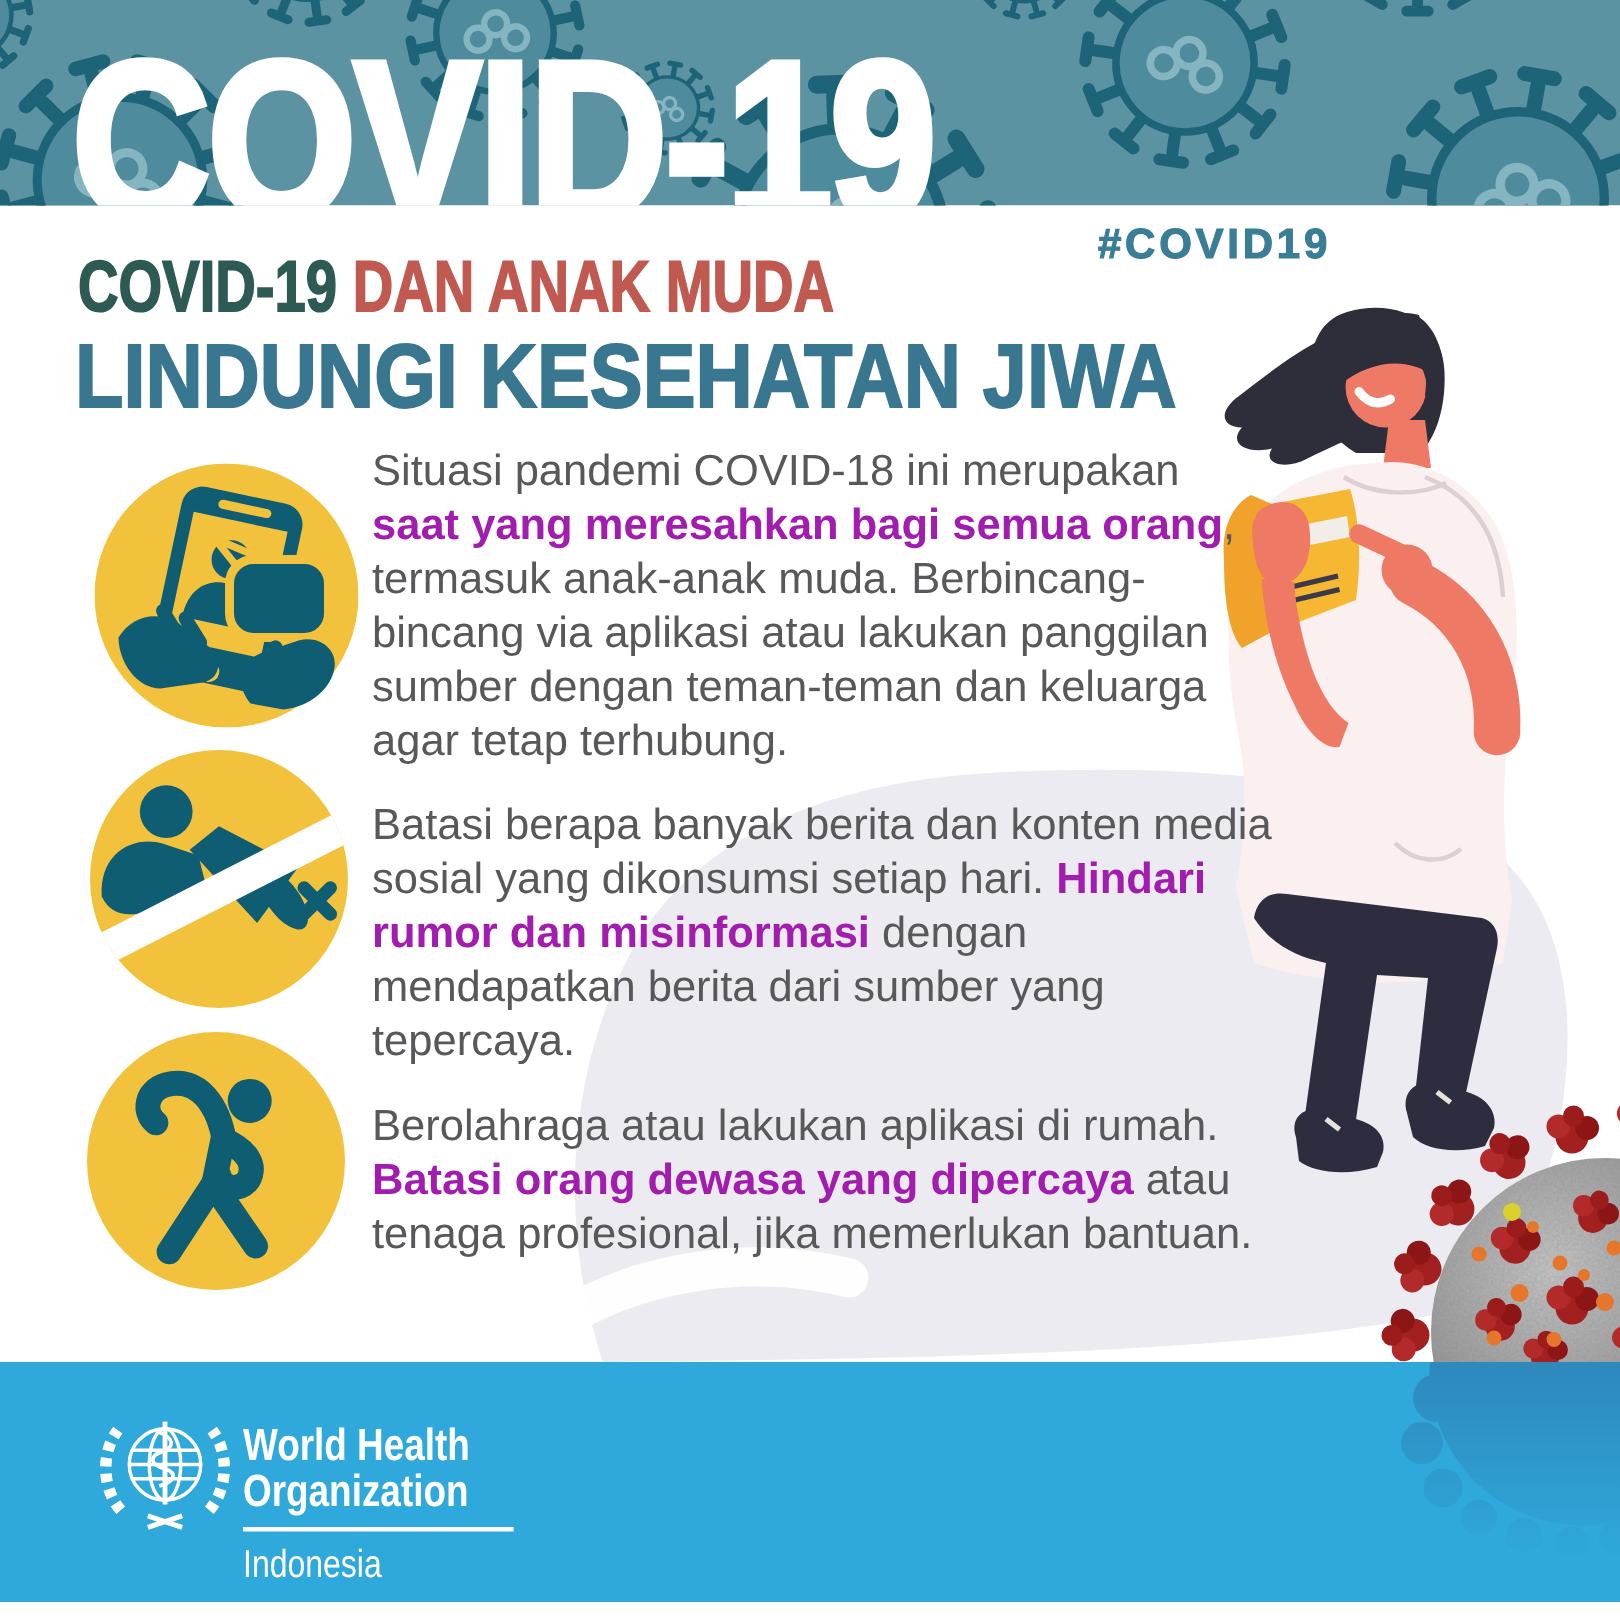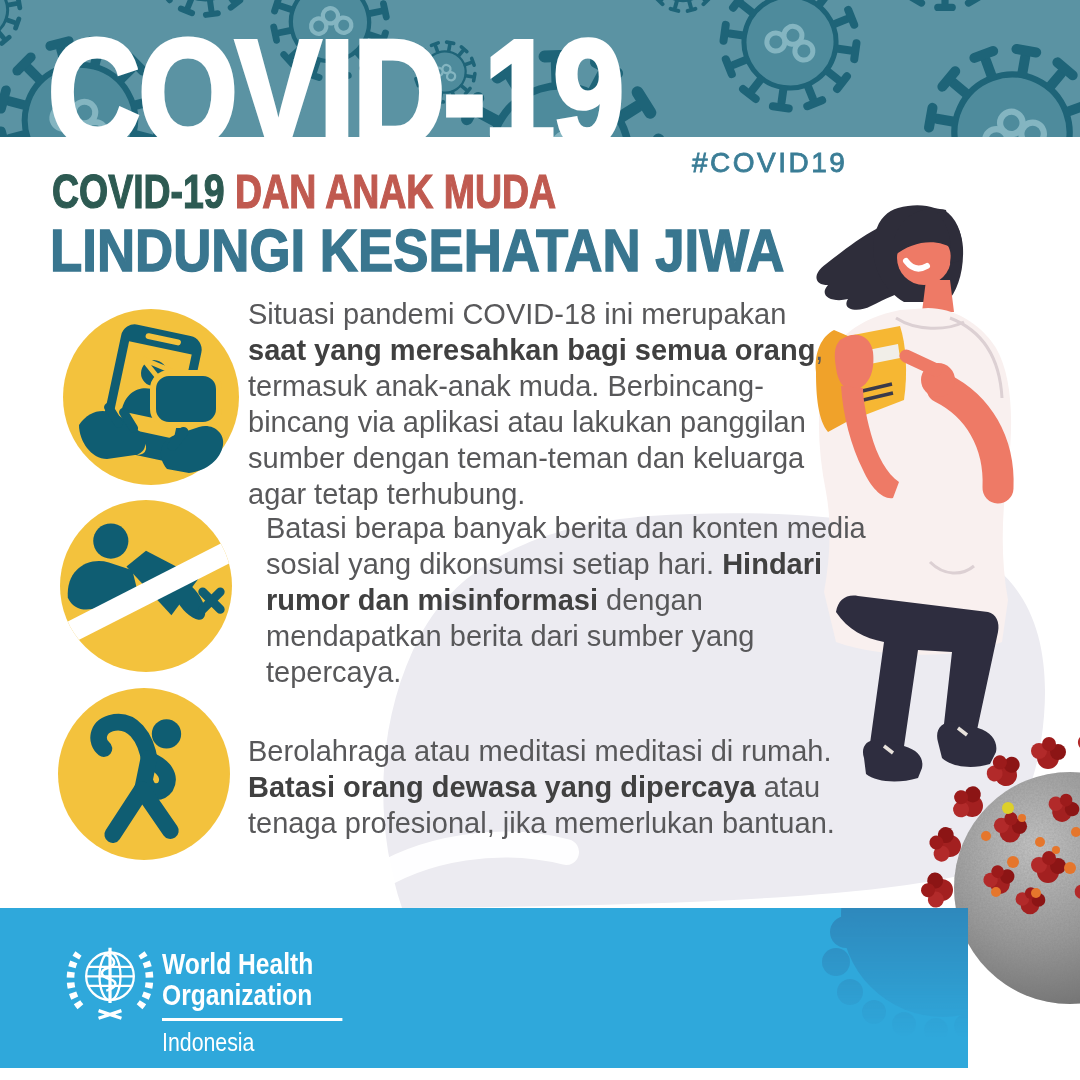--- a/index.html
+++ b/index.html
@@ -11,22 +11,22 @@
   
   .top-banner{position:absolute;left:0;top:0;width:1080px;height:137px;overflow:hidden;}
   .top-banner svg{position:absolute;left:0;top:0;}
   .big-title{
     position:absolute;left:48px;bottom:-31px;
     font-size:150px;line-height:150px;font-weight:bold;color:#ffffff;
     letter-spacing:-2px;-webkit-text-stroke:5px #ffffff;
     transform:scaleX(.85);transform-origin:left bottom;white-space:nowrap;
   }
   .hashtag{
-    position:absolute;left:692px;top:147px;
-    font-size:28px;font-weight:normal;letter-spacing:2.5px;color:#3A7D96;
+    position:absolute;left:732px;top:147px;
+    font-size:28px;font-weight:bold;letter-spacing:2.5px;color:#3A7D96;
     -webkit-text-stroke:0.8px #3A7D96;white-space:nowrap;
   }
   
   .headline1{
     position:absolute;left:52px;top:167px;font-size:48px;font-weight:bold;
     line-height:1.05;transform:scaleX(.78);transform-origin:left top;white-space:nowrap;
     -webkit-text-stroke:1.2px currentColor;color:#2D5A52;
   }
   .headline1 .part2{color:#C05A50;-webkit-text-stroke:1.2px #C05A50;}
   .headline2{
@@ -34,29 +34,29 @@
     line-height:1.0;transform:scaleX(.88);transform-origin:left top;white-space:nowrap;
     color:#39768F;-webkit-text-stroke:1.4px #39768F;
   }
   
   .art{position:absolute;left:0;top:0;width:1080px;height:1080px;pointer-events:none;}
   
   .icon-circle{position:absolute;}
   .row-text{
     position:absolute;left:248px;font-size:29px;line-height:36px;color:#58585A;
   }
-  .row-text .b{font-weight:bold;color:#404040;}
+  .row-text .b{font-weight:bold;color:#a21caf;}
   .rt1{top:296px;width:600px;}
-  .rt2{top:510px;width:600px;margin-left:18px;}
+  .rt2{top:532px;width:600px;}
   .rt3{top:733px;width:620px;}
   .ic1{left:63px;top:309px;width:176px;height:176px;}
   .ic2{left:60px;top:500px;width:172px;height:172px;}
   .ic3{left:58px;top:688px;width:172px;height:172px;}
   
-  .footer{position:absolute;left:0;top:908px;width:968px;height:160px;background:#2FA8DB;}
+  .footer{position:absolute;left:0;top:908px;width:1080px;height:160px;background:#2FA8DB;}
   .footer .shadow-virus{position:absolute;right:0;top:0;}
   .who{position:absolute;left:62px;top:34px;width:96px;height:82px;}
   .who-text{position:absolute;left:162px;top:40px;color:#ffffff;transform:scaleX(.82);transform-origin:left top;}
   .who-text .l1,.who-text .l2{font-size:30px;font-weight:bold;line-height:31px;white-space:nowrap;}
   .who-rule{width:220px;height:3px;background:#ffffff;margin-top:8px;margin-bottom:8px;}
   .who-region{font-size:26px;line-height:26px;white-space:nowrap;}
 </style>
 </head>
 <body>
 
@@ -319,21 +319,21 @@
     <circle r="88" fill="#F3C23D"></circle>
     <g stroke="#0F5D72" stroke-width="17" stroke-linecap="round" fill="none">
       <path d="M 6 -12 C 2 -38 -12 -58 -34 -52 C -48 -48 -50 -33 -41 -26"></path>
       <path d="M 6 -14 C 20 -8 28 2 22 13 C 16 21 4 19 2 10"></path>
       <path d="M 5 -16 L -2 18"></path>
       <path d="M -2 16 L -32 62"></path>
       <path d="M -2 16 L 27 58"></path>
     </g>
     <circle cx="23" cy="-41" r="15" fill="#0F5D72"></circle>
   </svg>
-  <div class="row-text rt3"><span>Berolahraga atau meditasi meditasi di rumah. </span><span class="b">Batasi orang dewasa yang dipercaya</span><span> atau tenaga profesional, jika memerlukan bantuan.</span></div>
+  <div class="row-text rt3"><span>Berolahraga atau lakukan aplikasi di rumah. </span><span class="b">Batasi orang dewasa yang dipercaya</span><span> atau tenaga profesional, jika memerlukan bantuan.</span></div>
 
   <div class="footer">
 
     <svg class="shadow-virus" width="180" height="130" viewBox="900 908 180 130">
       <defs>
         <linearGradient id="fadeY" x1="0" y1="0" x2="0" y2="1">
           <stop offset="0" stop-color="#fff"></stop>
             <stop offset="1" stop-color="#fff" stop-opacity="0"></stop>
         </linearGradient>
         <mask id="fadeMask">

